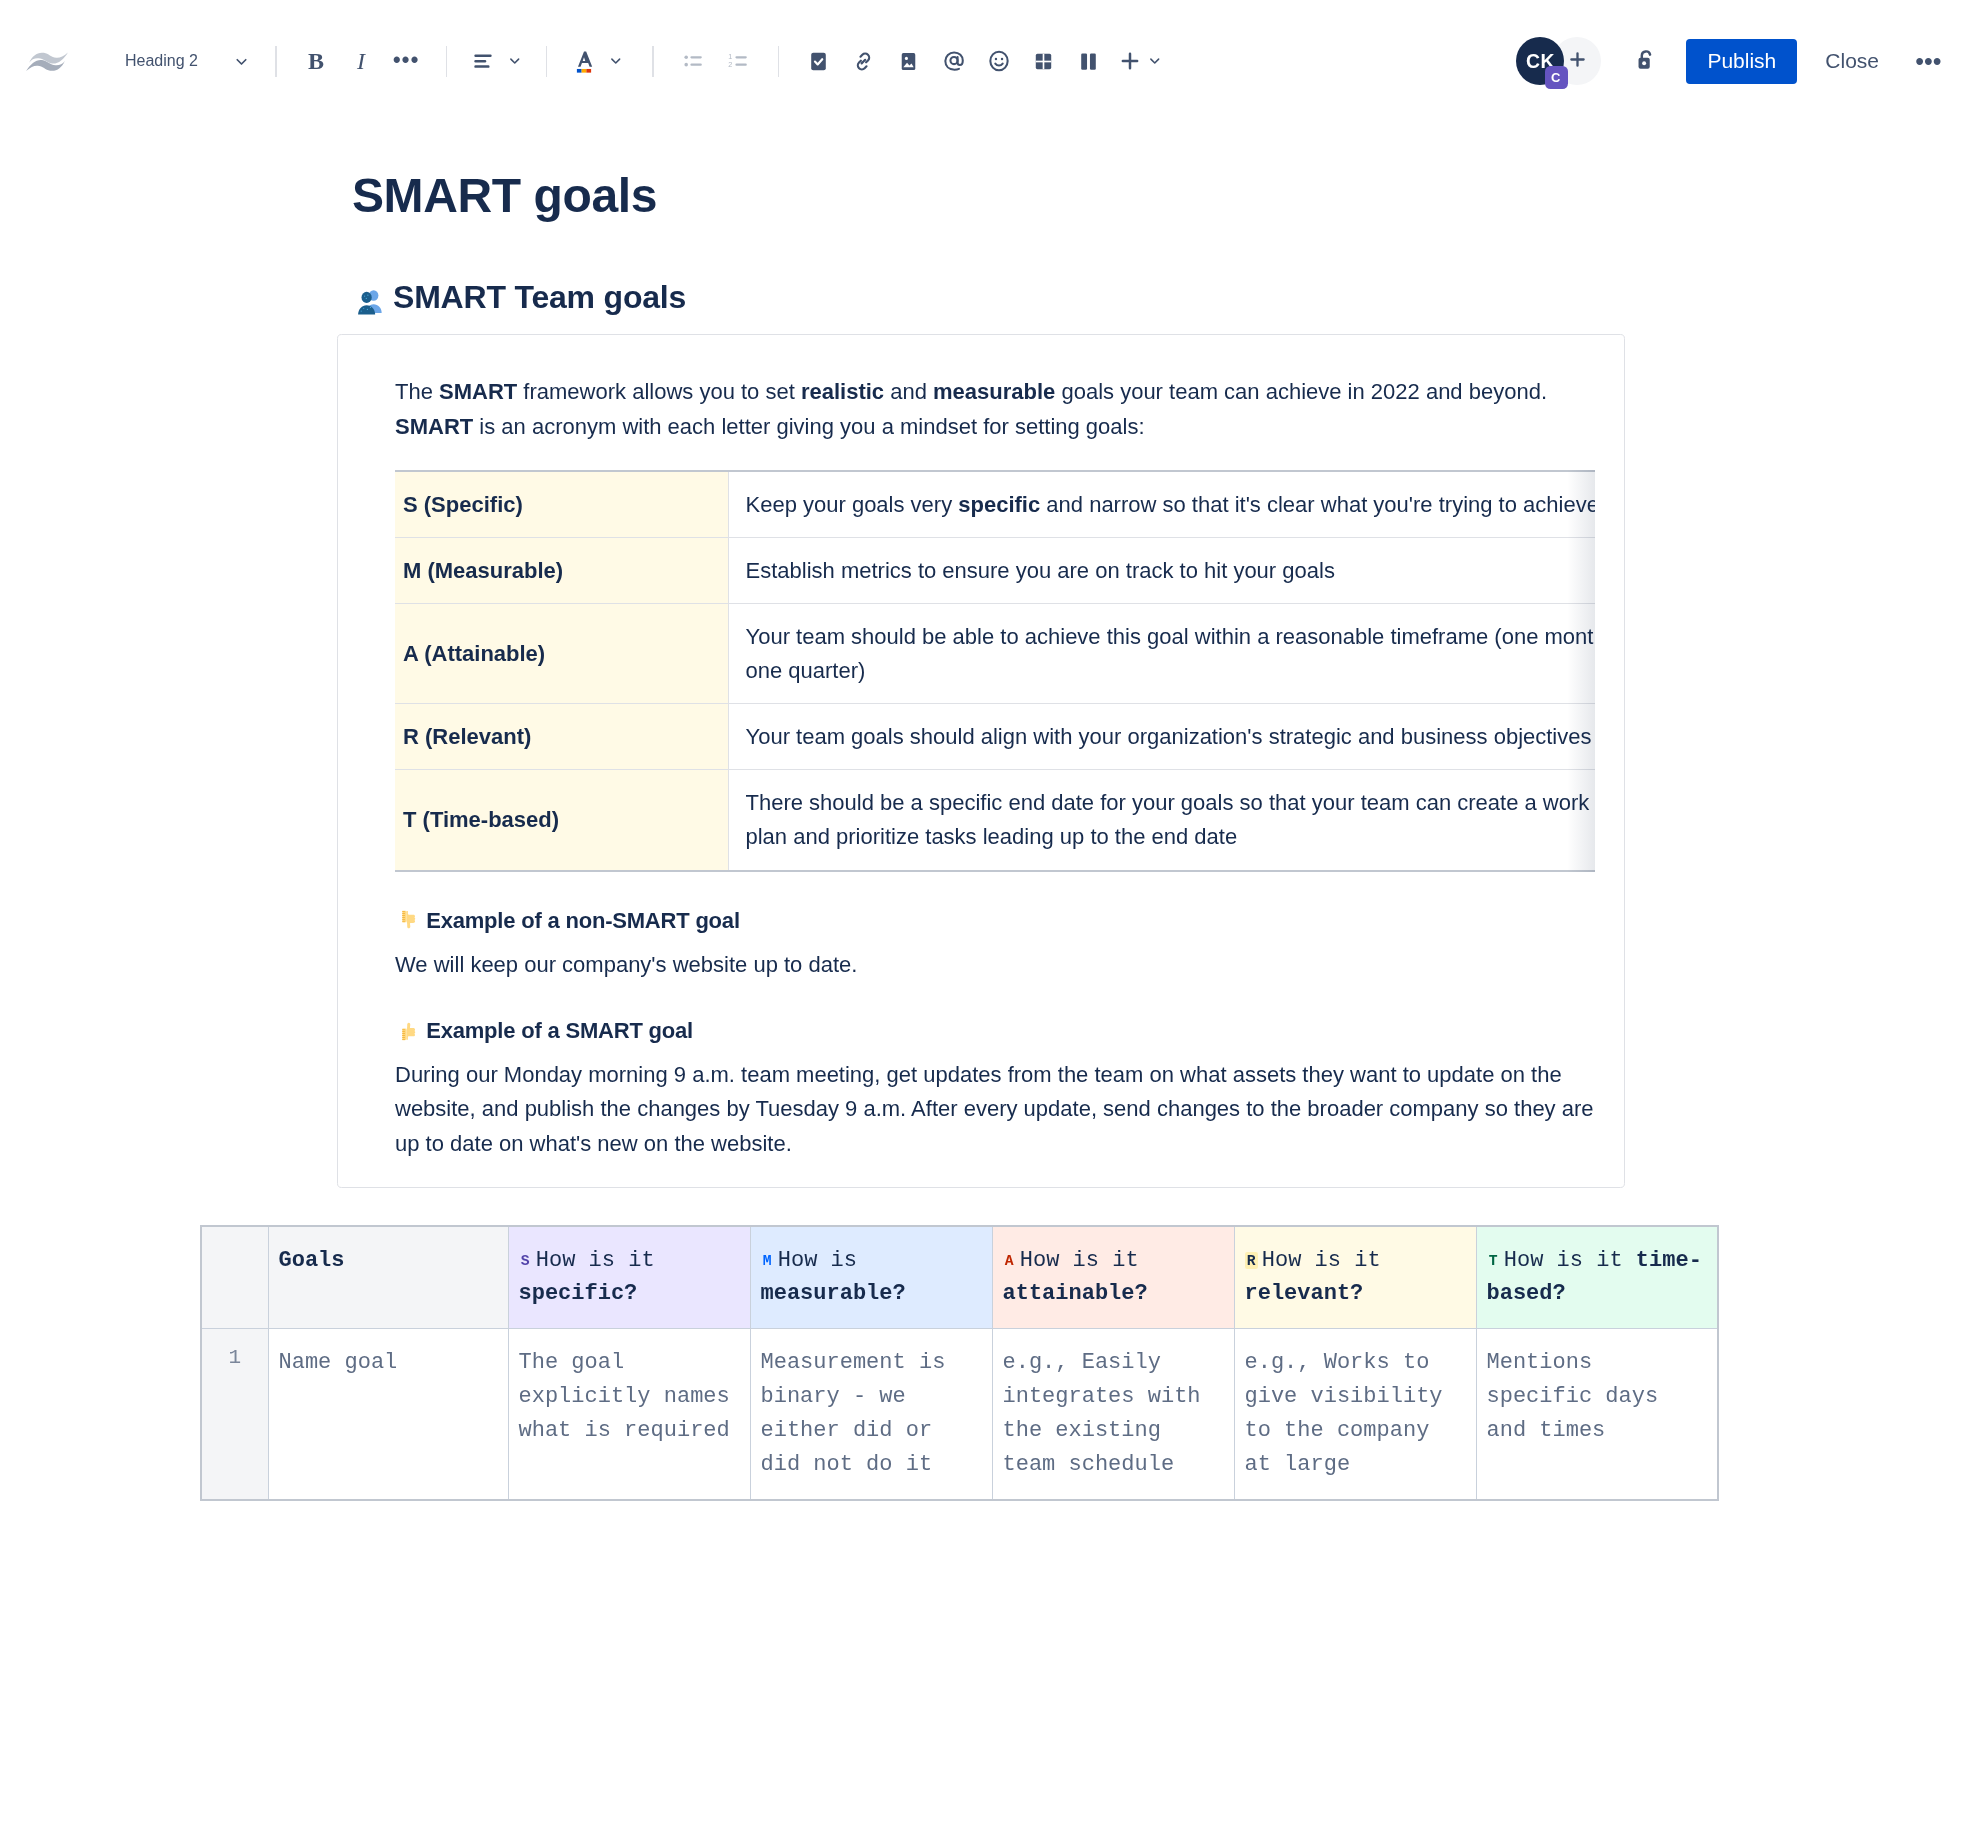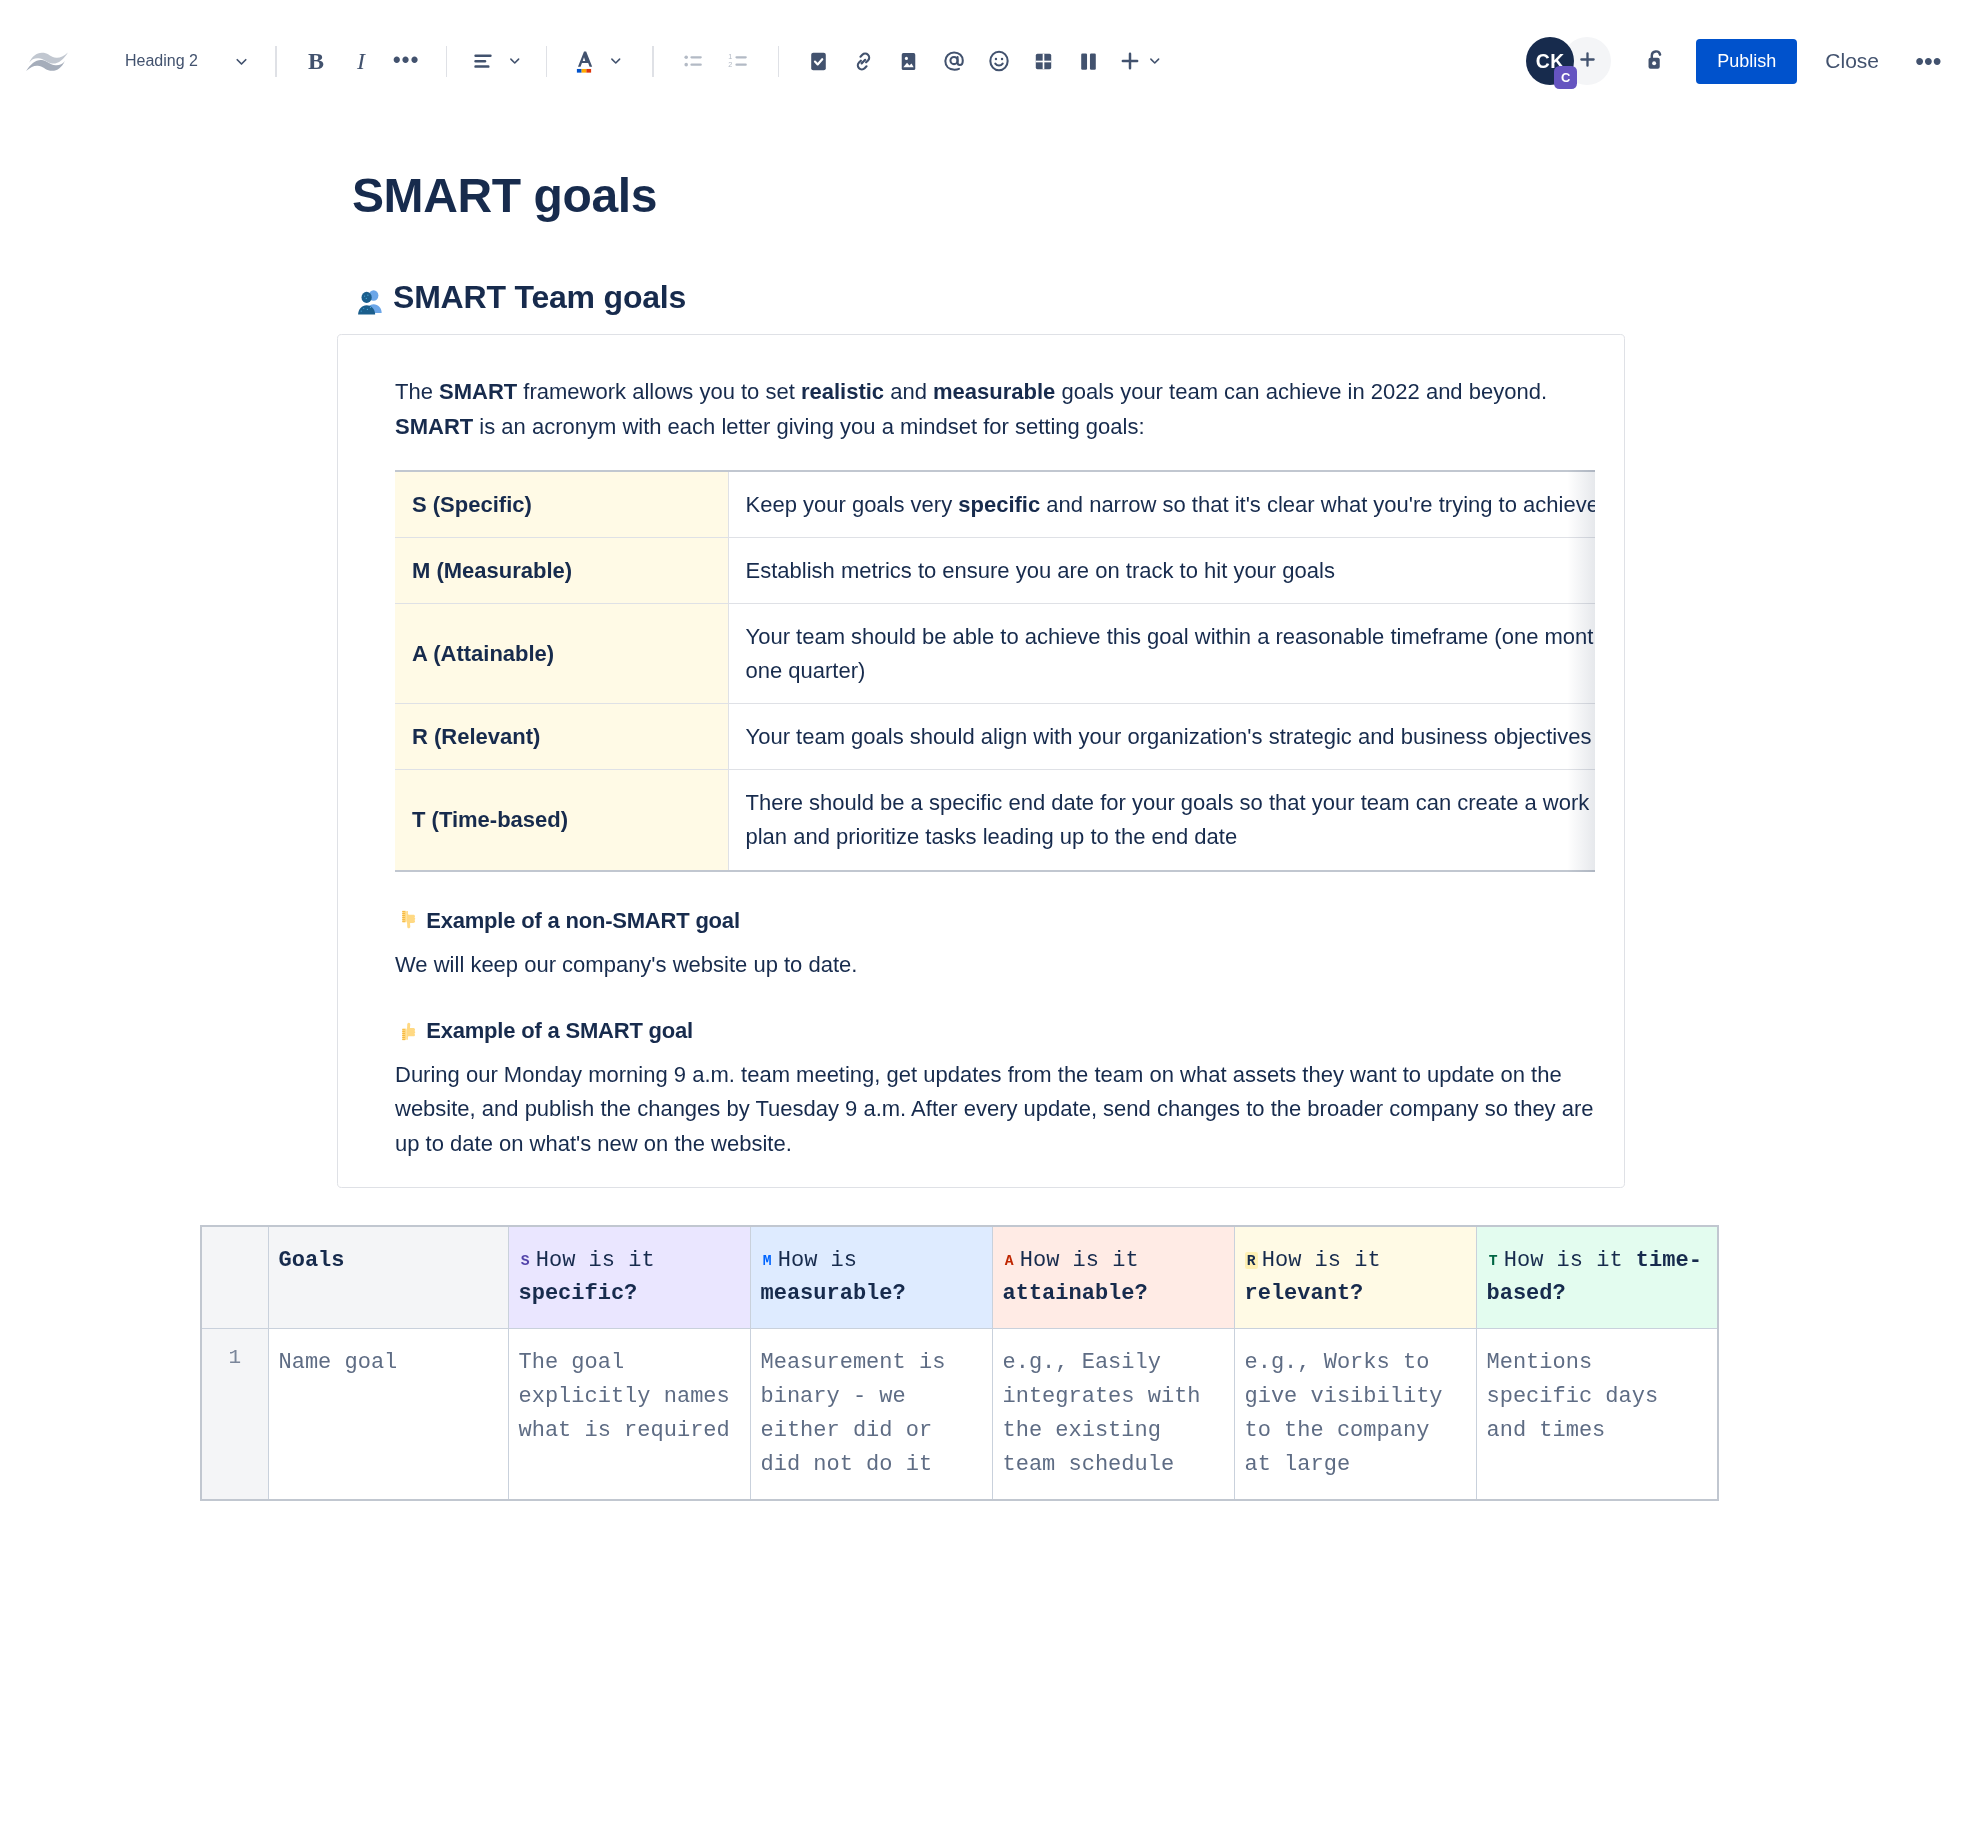--- a/index.html
+++ b/index.html
@@ -113,21 +113,21 @@
   }
   .lock-btn {
     width: 46px; height: 46px;
     display:flex; align-items:center; justify-content:center;
     color:#42526e; cursor:pointer; border-radius:3.9px;
     margin-right: 17px;
   }
   .publish-btn {
     background: #0052cc;
     color: #fff;
-    font-size: 18px;
+    font-size: 21px;
     height: 45px;
     padding: 0 21px;
     border-radius: 3.9px;
     display:flex; align-items:center;
     cursor:pointer;
     white-space:nowrap;
   }
   .close-btn {
     font-size: 21px;
     color: #42526e;
@@ -227,21 +227,21 @@
     font-size: 22px;
     line-height: 1.55;
     color:#172b4d;
     padding: 15.5px 17px;
   }
   table.fw td.k {
     background: #fffae6;
     font-weight: 700;
     width: 333px;
     border-left: none;
-    padding-left: 17px;
+    padding-left: 8px;
   }
   table.fw tr:first-child td { border-top: none; }
   .fade-right {
     position:absolute; top:0; right:0;
     width: 28px; height:100%;
     background: linear-gradient(to right, rgba(255,255,255,0), rgba(9,30,66,0.10));
     pointer-events:none;
   }
 
   

